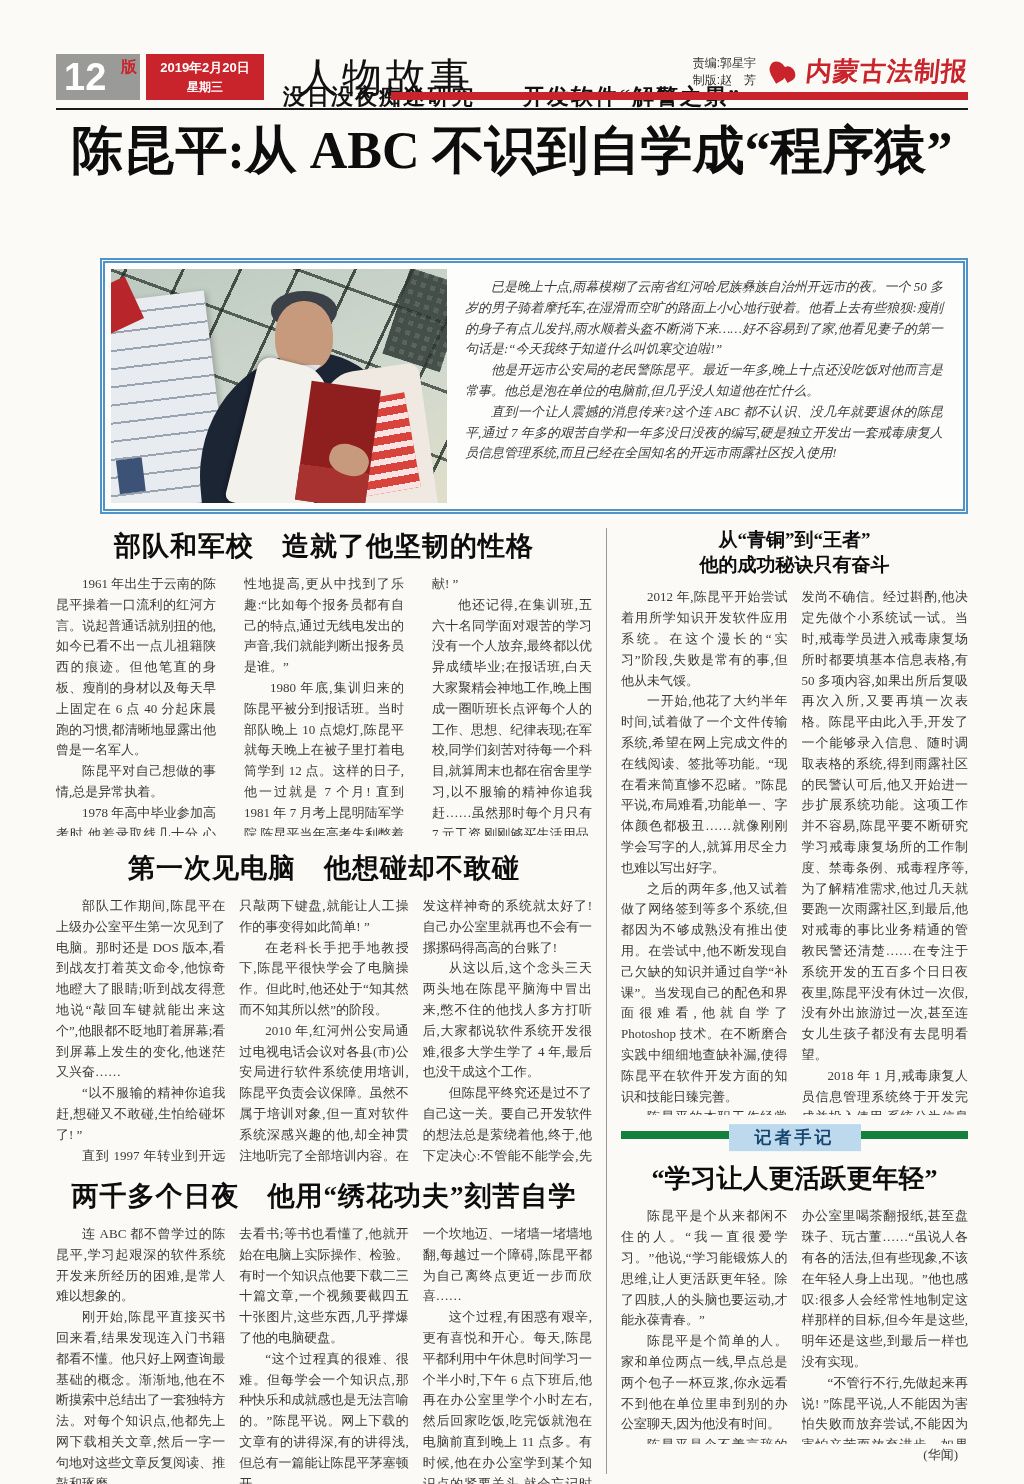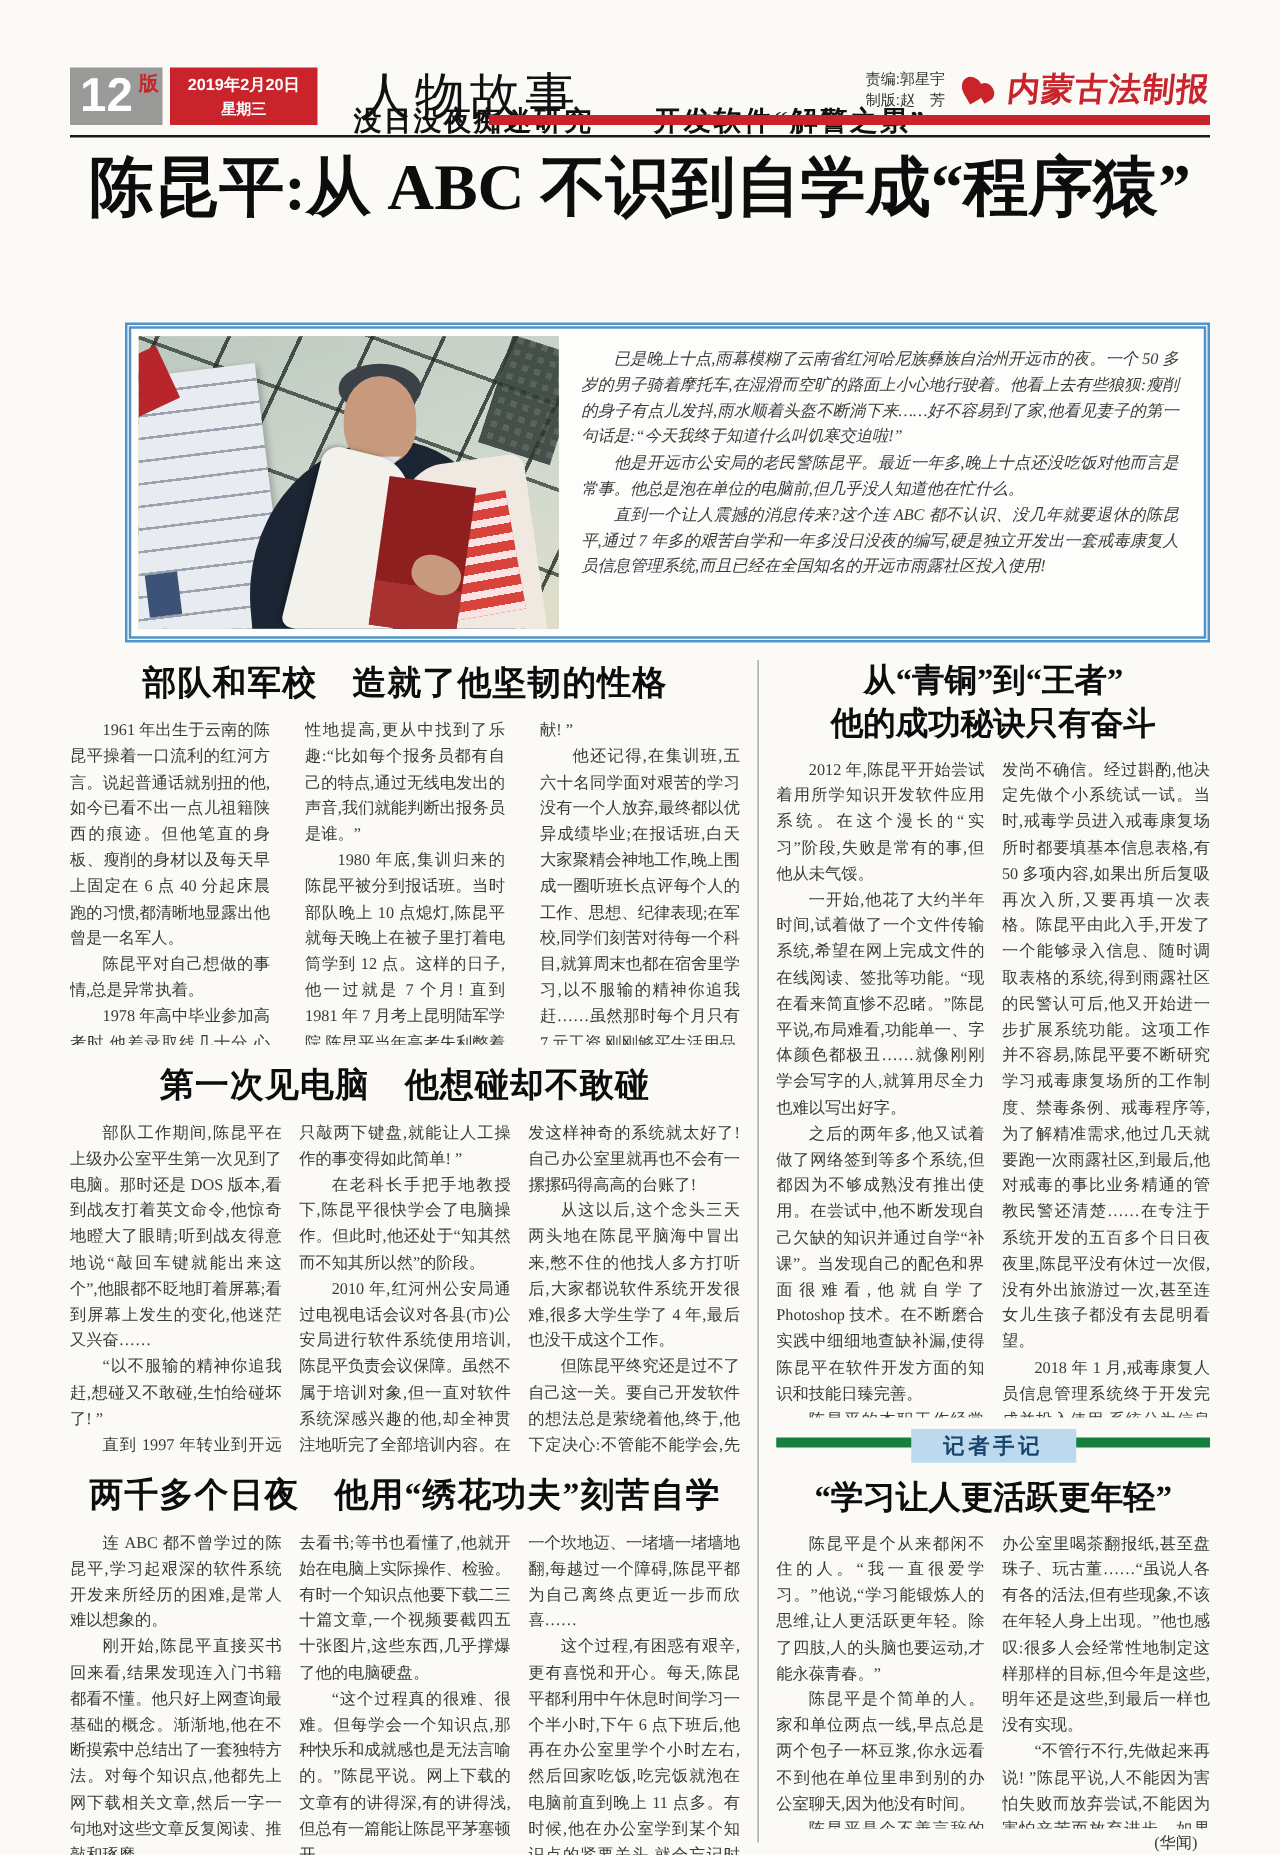--- a/index.html
+++ b/index.html
@@ -2,21 +2,21 @@
 <html><head>
 <meta charset="utf-8">
 <style>
   * { margin:0; padding:0; box-sizing:border-box; }
   body { background:#e8e8e4; font-family:"Liberation Serif", serif; }
   .page { position:relative; width:1024px; height:1484px; margin:0 auto; background:#fbfaf7; overflow:hidden; }
 
   
   .hdr { position:absolute; left:56px; right:56px; top:54px; height:56px; border-bottom:2px solid #1a1a1a; }
   .hdr-left { display:flex; align-items:flex-start; gap:6px; }
-  .pagenum-box { position:relative; width:74px; height:46px; background:#9a9a98; display:flex; align-items:center; padding-left:8px; }
+  .pagenum-box { position:relative; width:84px; height:46px; background:#9a9a98; display:flex; align-items:center; padding-left:8px; }
   .pagenum-box .num { color:#fff; font-size:38px; font-weight:bold; font-family:"Liberation Sans", sans-serif; line-height:1; }
   .pagenum-box .ban { position:absolute; right:3px; top:3px; color:#c9242b; font-size:16px; font-weight:bold; }
   .date-box { width:118px; height:46px; background:#c9242b; color:#fff; font-family:"Liberation Sans", sans-serif;
               display:flex; flex-direction:column; align-items:center; justify-content:center; gap:2px; }
   .date-box .d1 { font-size:13px; font-weight:bold; }
   .date-box .d2 { font-size:12px; font-weight:bold; }
   .section-name { margin-left:28px; font-size:40px; font-weight:400; color:#111; letter-spacing:4px;
                   font-family:"Liberation Sans", sans-serif; line-height:46px; }
   .red-bar { position:absolute; left:335px; right:0; top:38px; height:8px; background:#c9242b; }
   .hdr-right { position:absolute; right:0; top:0; display:flex; align-items:center; gap:14px; }
@@ -74,21 +74,21 @@
   .lgroup { width:536px; }
   .rgroup { flex:1; border-left:1px solid #9a9a94; margin-left:14px; padding-left:14px; }
   h2.sec { text-align:center; font-size:27px; font-weight:900; color:#0d0d0d; letter-spacing:1px; }
   .cols { display:flex; gap:14px; margin-top:10px; overflow:hidden; }
   .col { flex:1; overflow:hidden; }
   .para { font-size:13px; line-height:1.6; color:#3a3a38; text-align:justify; text-indent:2em; }
   .cont .para:first-child { text-indent:0; }
   .s1 .cols { height:262px; margin-bottom:14px;gap:28px; }
   .s2 .cols { height:268px; margin-bottom:14px; }
   .s3 .cols { height:276px; }
-  .rtitle { text-align:center; font-size:26px; font-weight:900; color:#0d0d0d; line-height:1.3; }
+  .rtitle { text-align:center; font-size:19px; font-weight:900; color:#0d0d0d; line-height:1.3; }
   .r1 .cols { height:528px; margin-bottom:10px; }
   .note-rule { position:relative; border-top:8px solid #15803d; margin:16px 0 22px; }
   .note-badge { position:absolute; left:50%; top:0; transform:translate(-50%,-55%); background:#bcd9ee; color:#17456e;
                 font-weight:bold; font-size:17px; padding:2px 26px; letter-spacing:3px; font-family:"Liberation Sans", sans-serif; }
   .note-title { text-align:center; font-size:26px; font-weight:900; color:#0d0d0d; margin-bottom:6px; }
   .note .cols { height:238px; }
   .byline { text-align:right; font-size:13px; color:#3a3a38; padding-right:10px; margin-top:2px; }
 </style>
 </head>
 <body>

